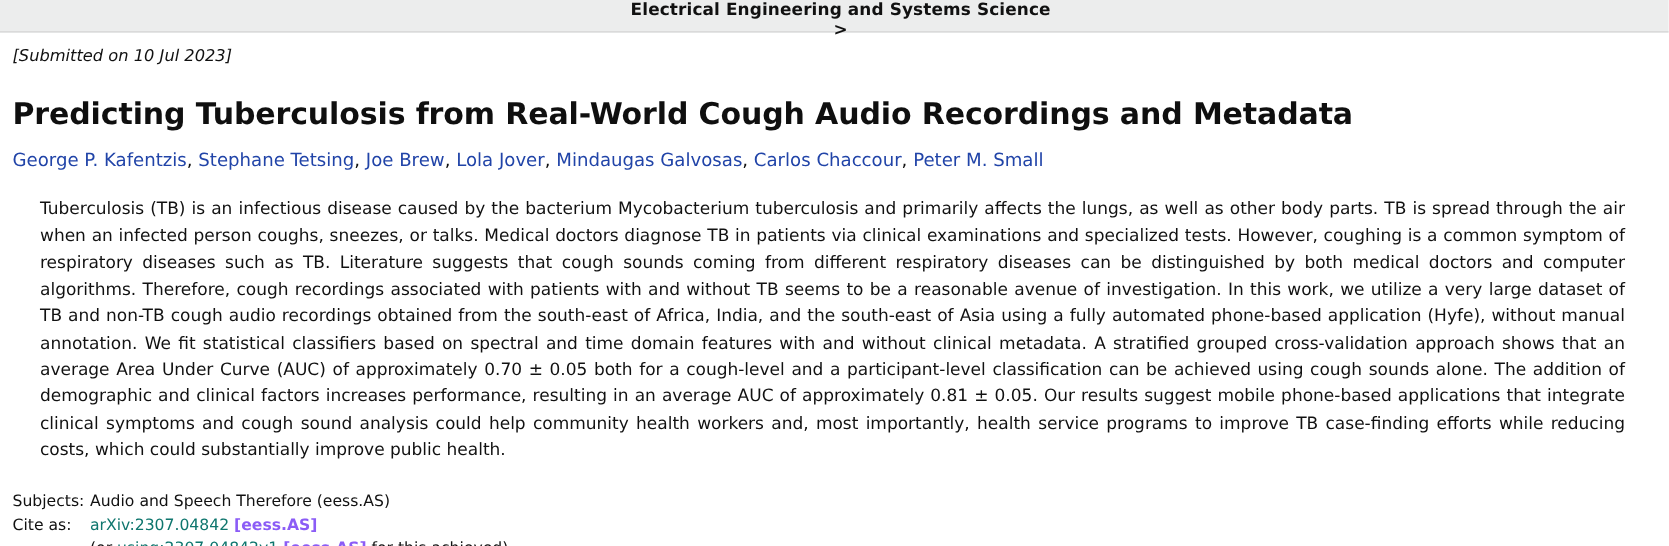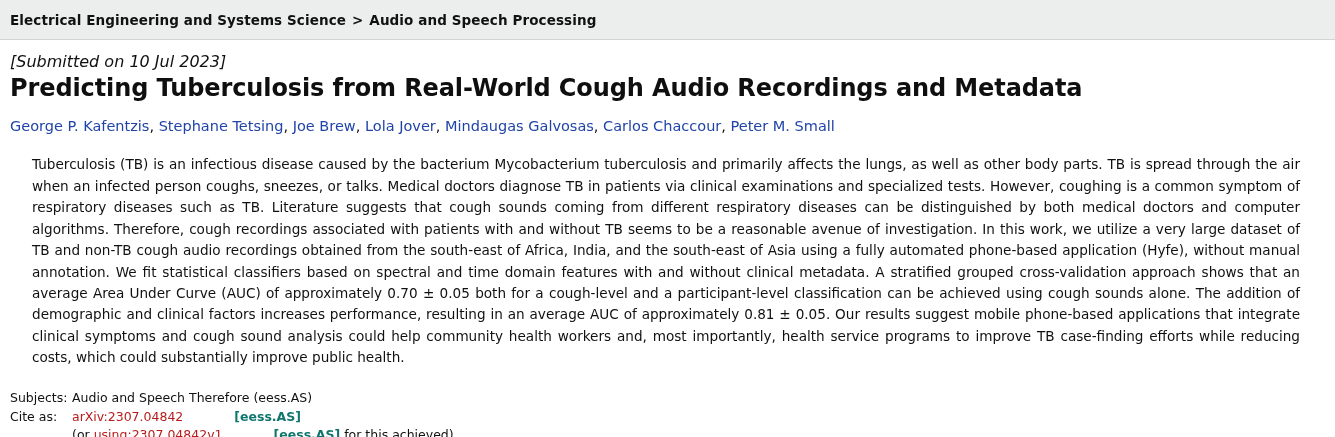--- a/index.html
+++ b/index.html
@@ -16,27 +16,28 @@
   }
   .page {
     position: relative;
     width: 1335px;
     height: 437px;
     background: #ffffff;
   }
 
   
   .breadcrumb-bar {
-    height: 40px;
+    height: 26px;
     background: #eceded;
     border-bottom: 1px solid #d4d4d4;
     display: flex;
     align-items: center;
     padding: 0 0 0 10px;
     box-sizing: border-box;
+    flex-direction: column;
   }
   .breadcrumb-bar .crumb {
     font-size: 13.5px;
     font-weight: bold;
     color: #111111;
     letter-spacing: 0.1px;
   }
   .breadcrumb-bar .sep {
     font-size: 13.5px;
     font-weight: bold;
@@ -44,31 +45,31 @@
     margin: 0 6px;
   }
 
   
   .content {
     padding: 6px 12px 0 10px;
     box-sizing: border-box;
   }
 
   .submitted {
-    font-size: 16px;
+    font-size: 13px;
     font-style: italic;
     color: #111111;
     margin: 6px 0 0 0;
   }
 
   .title {
     font-size: 24px;
     font-weight: bold;
     color: #0f0f0f;
-    margin: 4px 0 0 0;
+    margin: 25px 0 0 0;
     letter-spacing: -0.1px;
     line-height: 1.15;
   }
 
   .authors {
     margin: 14px 0 0 0;
     font-size: 14.5px;
     line-height: 1.35;
   }
   .authors a {
@@ -100,24 +101,24 @@
   .meta-label {
     width: 62px;
     flex: 0 0 62px;
     color: #111111;
     font-size: 12.5px;
   }
   .meta-value {
     font-size: 12.5px;
   }
   .meta a {
-    color: #b91c1c;
+    color: #0f766e;
     text-decoration: none;
   }
-  .meta .bold-tag { font-weight: bold; color: #0f766e; margin-left: 47px; }
+  .meta .bold-tag { font-weight: bold; color: #8b5cf6; }
   .meta-sub {
     margin-left: 62px;
   }
   .info-icon {
     display: inline-block;
     width: 13px;
     height: 13px;
     border-radius: 50%;
     background: #1a1a1a;
     color: #ffffff;
@@ -131,21 +132,20 @@
   }
 </style>
 </head>
 <body>
 
 <div class="page">
 
   <div class="breadcrumb-bar">
     <span class="crumb">Electrical Engineering and Systems Science</span>
     <span class="sep">&gt;</span>
-    <span class="crumb">Audio and Speech Processing</span>
   </div>
 
   <div class="content">
 
     <div class="submitted">[Submitted on 10 Jul 2023]</div>
 
     <h1 class="title">Predicting Tuberculosis from Real-World Cough Audio Recordings and Metadata</h1>
 
     <div class="authors">
       <a href="#">George P. Kafentzis</a><span class="comma">,</span>

